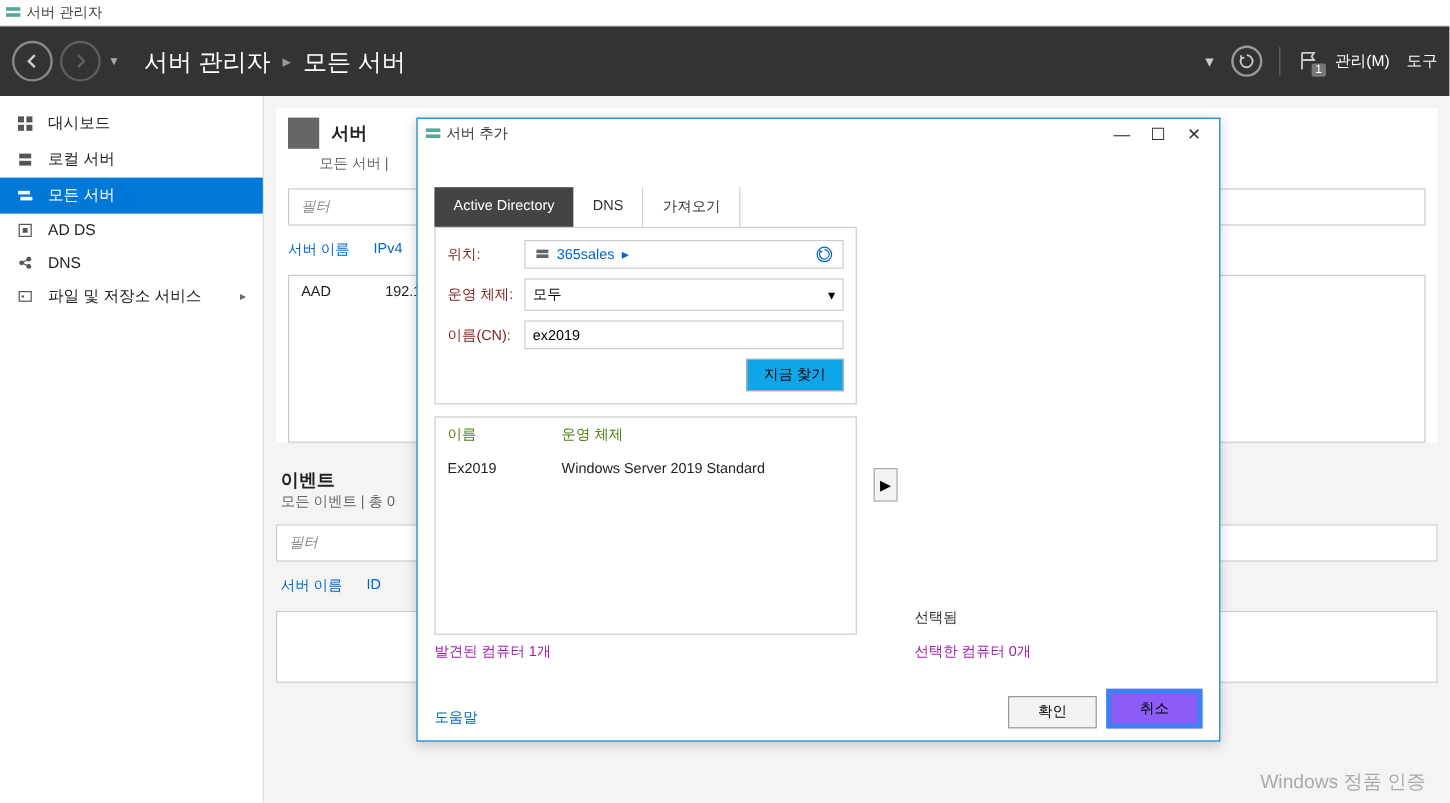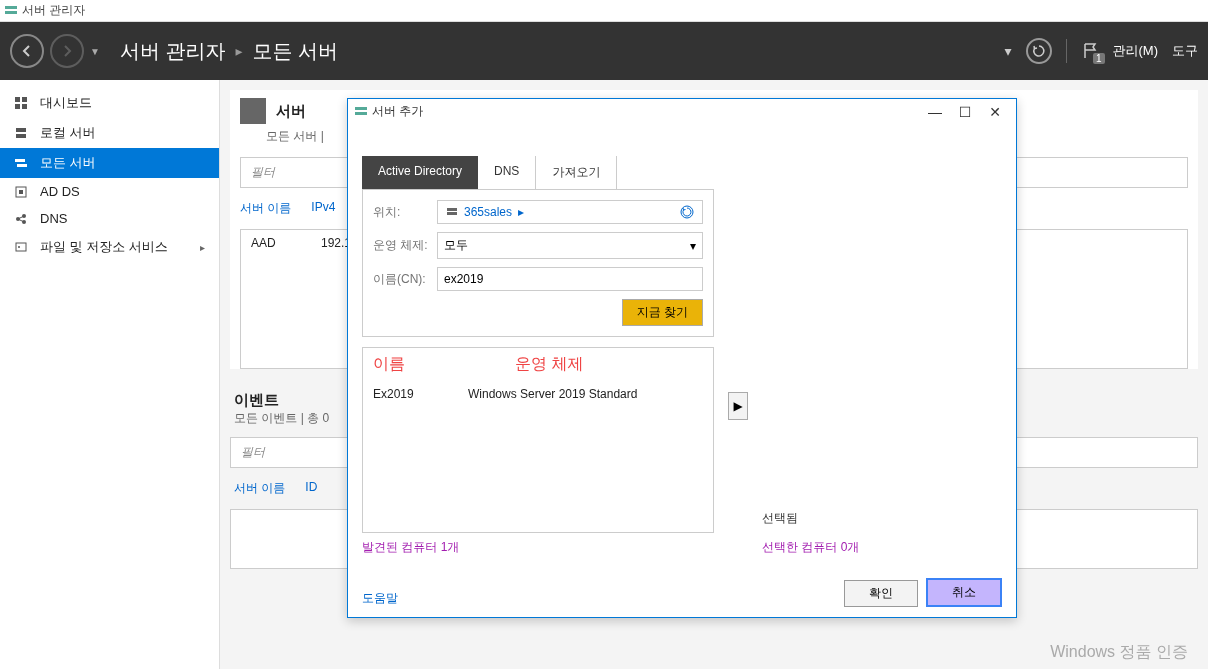--- a/index.html
+++ b/index.html
@@ -54,48 +54,48 @@
 .dialog-left { flex: 1; display: flex; flex-direction: column; }
 .dialog-right { width: 240px; display: flex; flex-direction: column; justify-content: flex-end; }
 
 .tabs { display: flex; border-bottom: 1px solid #ccc; }
 .tab { padding: 8px 16px; font-size: 12px; cursor: pointer; border-right: 1px solid #ccc; margin-top: 20px; }
 .tab.active { background: #444; color: #fff; border-right: none; }
 .tab:not(.active) { background: #fff; color: #333; }
 
 .form-area { border: 1px solid #ccc; border-top: none; padding: 10px; }
 .form-row { display: flex; align-items: center; margin-bottom: 8px; font-size: 12px; }
-.form-label { width: 64px; color: #737373; }
+.form-label { width: 64px; color: #7f1d1d; }
 .form-field { flex: 1; }
 .location-field { border: 1px solid #ccc; padding: 4px 8px; display: flex; align-items: center; gap: 6px; color: #0066cc; cursor: pointer; }
 .location-field .loc-icon { color: #555; }
 .location-field .loc-refresh { margin-left: auto; color: #0066cc; font-size: 12px; }
 .select-field { width: 100%; border: 1px solid #ccc; padding: 4px 6px; background: #fff; font-size: 12px; cursor: pointer; display: flex; justify-content: space-between; align-items: center; }
 .text-input { width: 100%; border: 1px solid #ccc; padding: 4px 6px; font-size: 12px; }
-.search-btn { padding: 4px 14px; border: 1px solid #aaa; background: #eab308; font-size: 12px; cursor: pointer; float: right; }
+.search-btn { padding: 4px 14px; border: 1px solid #aaa; background: #0ea5e9; font-size: 12px; cursor: pointer; float: right; }
 .clearfix::after { content: ""; display: table; clear: both; }
 
 .results { border: 1px solid #ccc; margin-top: 10px; flex: 1; display: flex; flex-direction: column; }
-.results-header { display: flex; padding: 6px 10px; font-size: 16px; color: #ef4444; border-bottom: 0px solid #eee; gap: 47px; }
+.results-header { display: flex; padding: 6px 10px; font-size: 12px; color: #4d7c0f; border-bottom: 0px solid #eee; }
 .results-header span:first-child { width: 95px; }
 .results-row { display: flex; padding: 6px 10px; font-size: 12px; color: #222; }
 .results-row span:first-child { width: 95px; }
 
 .arrow-btn { width: 20px; padding: 6px 2px; border: 1px solid #aaa; background: #f3f3f3; text-align: center; font-size: 12px; cursor: pointer; align-self: center; margin-top: 120px; }
 .middle-col { display: flex; align-items: flex-start; }
 
 .selected-label { font-size: 12px; color: #333; margin-bottom: 6px; }
 .selected-box { border: 1px solid #ccc; flex: 1; padding: 6px; font-size: 12px; color: #0066cc; }
 .count-text { font-size: 12px; color: #a21caf; margin-top: 6px; }
 
 .dialog-footer { display: flex; align-items: flex-end; padding: 10px 14px; border-top: 0px solid #eee; }
 .help-link { color: #0066cc; font-size: 12px; cursor: pointer; }
 .dialog-footer .spacer { flex: 1; }
 .dlg-btn { padding: 4px 24px; border: 1px solid #999; background: #f3f3f3; font-size: 12px; cursor: pointer; margin-left: 8px; }
-.dlg-btn.primary { background: #c4b5fd; border: 2px solid #3b82f6; }
+.dlg-btn.primary { background: #8b5cf6; border: 4px solid #3b82f6; }
 
 .watermark { position: absolute; right: 20px; bottom: 6px; font-size: 16px; color: #aaa; }
 
 svg { display: block; }
 </style>
 </head>
 <body>
 
 <div class="title-bar">
   <span class="app-icon">

